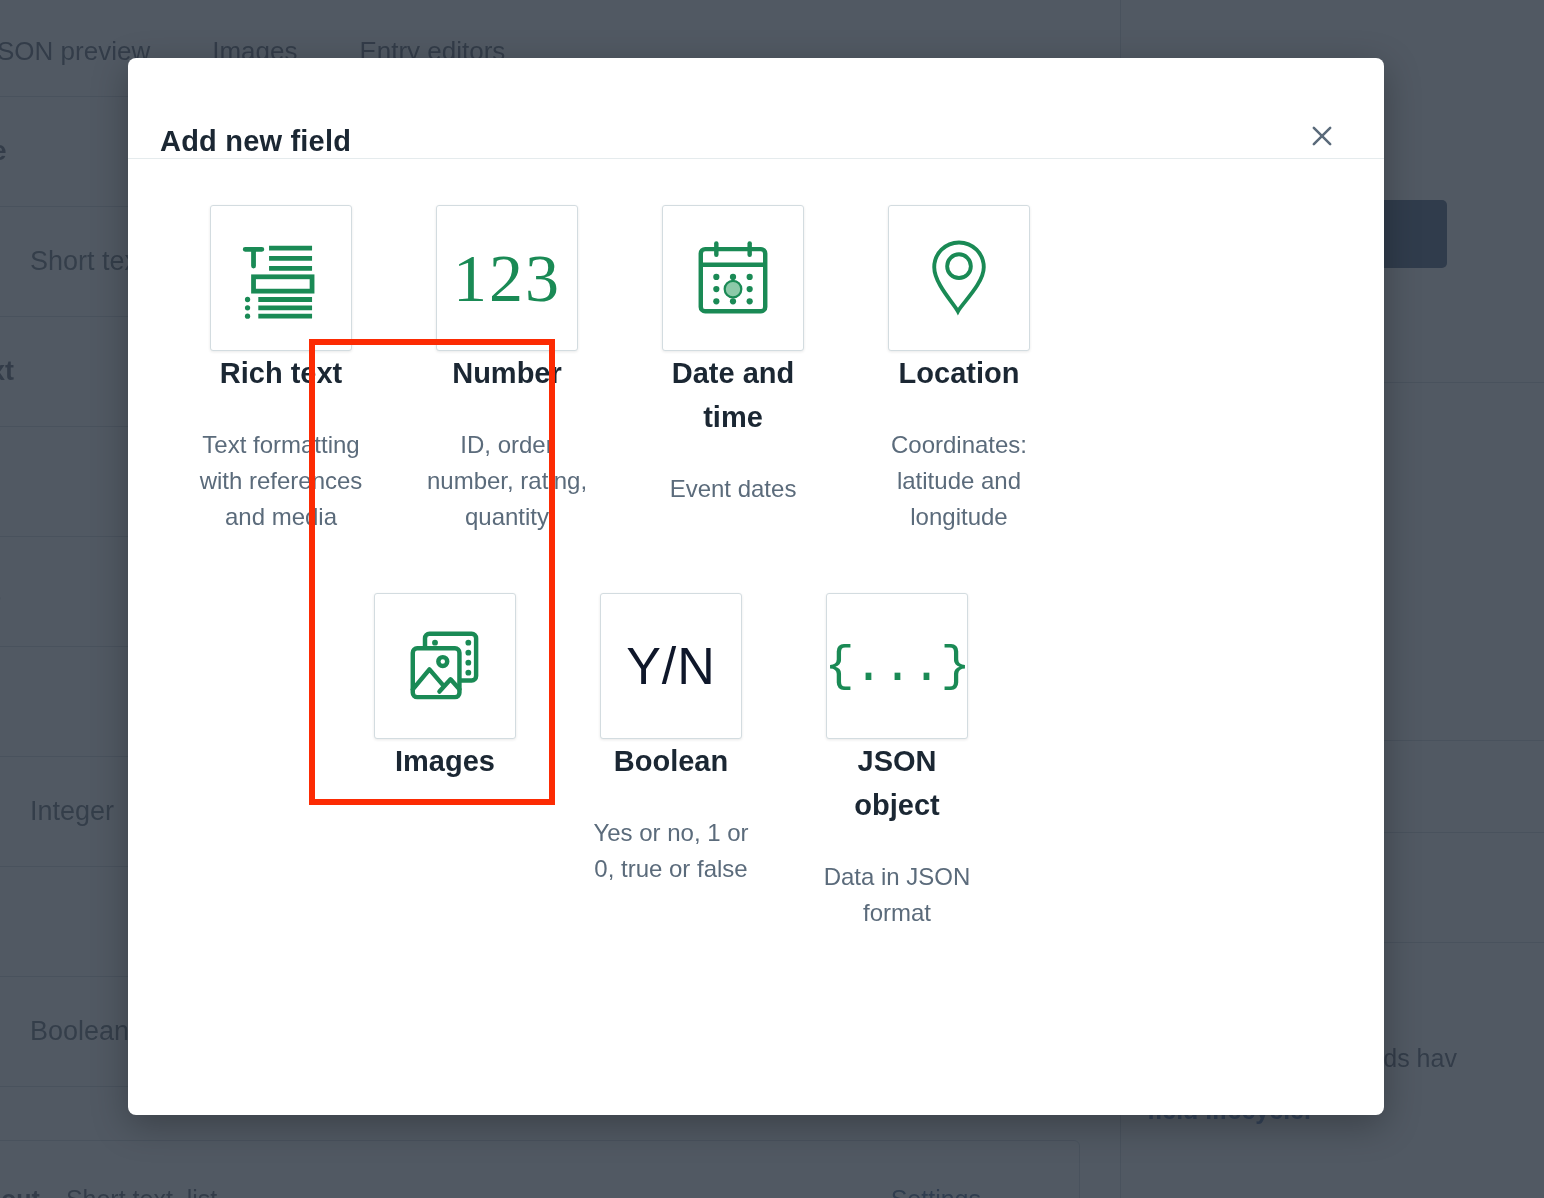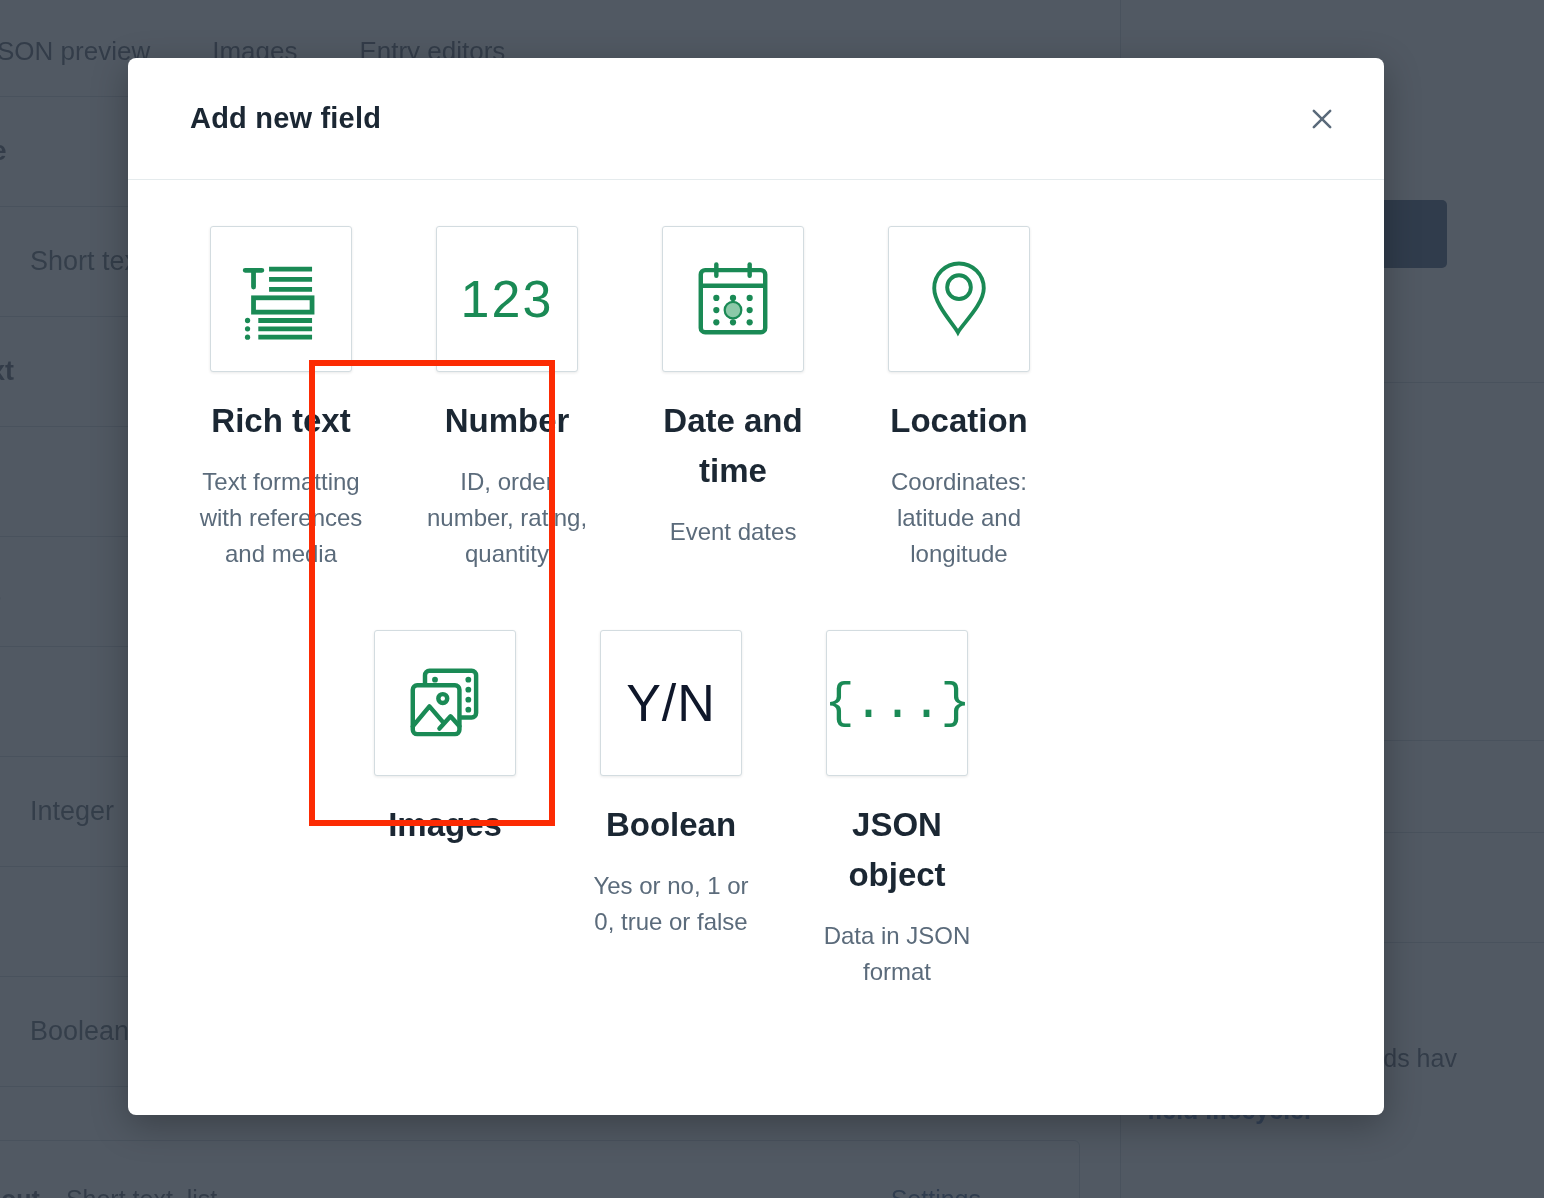--- a/index.html
+++ b/index.html
@@ -111,24 +111,24 @@
   #modal {
     position: absolute;
     left: 128px; top: 58px;
     width: 1256px; height: 1057px;
     background: #ffffff;
     border-radius: 8px;
     box-shadow: 0 10px 36px rgba(0,0,0,0.28);
     overflow: hidden;
   }
   .modal-header {
-    height: 122px;
+    height: 101px;
     border-bottom: 1px solid #e5ebed;
-    display: flex; align-items: center;
-    padding: 0 40px 0 62px;
+    display: flex; align-items: flex-end;
+    padding: 0 40px 0 32px;
   }
   .modal-title {
     font-size: 29px; font-weight: bold; color: #1b2733;
     letter-spacing: 0.2px;
   }
   .modal-header .spacer { flex: 1; }
   .close-btn {
     width: 44px; height: 44px;
     display: flex; align-items: center; justify-content: center;
     cursor: pointer; color: #5b6b7b;
@@ -154,45 +154,44 @@
   }
   .card-icon-box {
     width: 142px; height: 146px;
     border: 1px solid #d3dce0;
     border-radius: 3px;
     background: #ffffff;
     box-shadow: 0 1px 3px rgba(0,0,0,0.09);
     display: flex; align-items: center; justify-content: center;
   }
   .card-title {
-    margin-top: 24px;
-    font-size: 33px; font-weight: bold; color: #1b2733;
+    font-size: 29px; font-weight: bold; color: #1b2733;
     line-height: 1.52;
     max-width: 170px;
   }
   .card-desc {
-    margin-top: 18px;
+    margin-top: 32px;
     font-size: 24px; color: #5b6b7b;
     line-height: 1.5;
     max-width: 164px;
   }
   .row2 { margin-top: 18px; padding-left: 164px; }
 
   
   #highlight {
     position: absolute;
     left: 181px; top: 180px;
     width: 246px; height: 466px;
     border: 6px solid #fc2b03;
     pointer-events: none;
     z-index: 5;
   }
   .num123 {
-    font-size: 52px; color: #1a8a55;
-    font-family: Liberation Sans, sans-serif;
+    font-size: 68px; color: #1a8a55;
+    font-family: Liberation Serif, serif;
     letter-spacing: 2px;
   }
   .yn {
     font-size: 52px; color: #0f172a;
     letter-spacing: 1px;
   }
   .jsonobj {
     font-size: 50px; color: #1a8a55;
     font-family: "Liberation Mono", monospace;
     letter-spacing: -1px;

